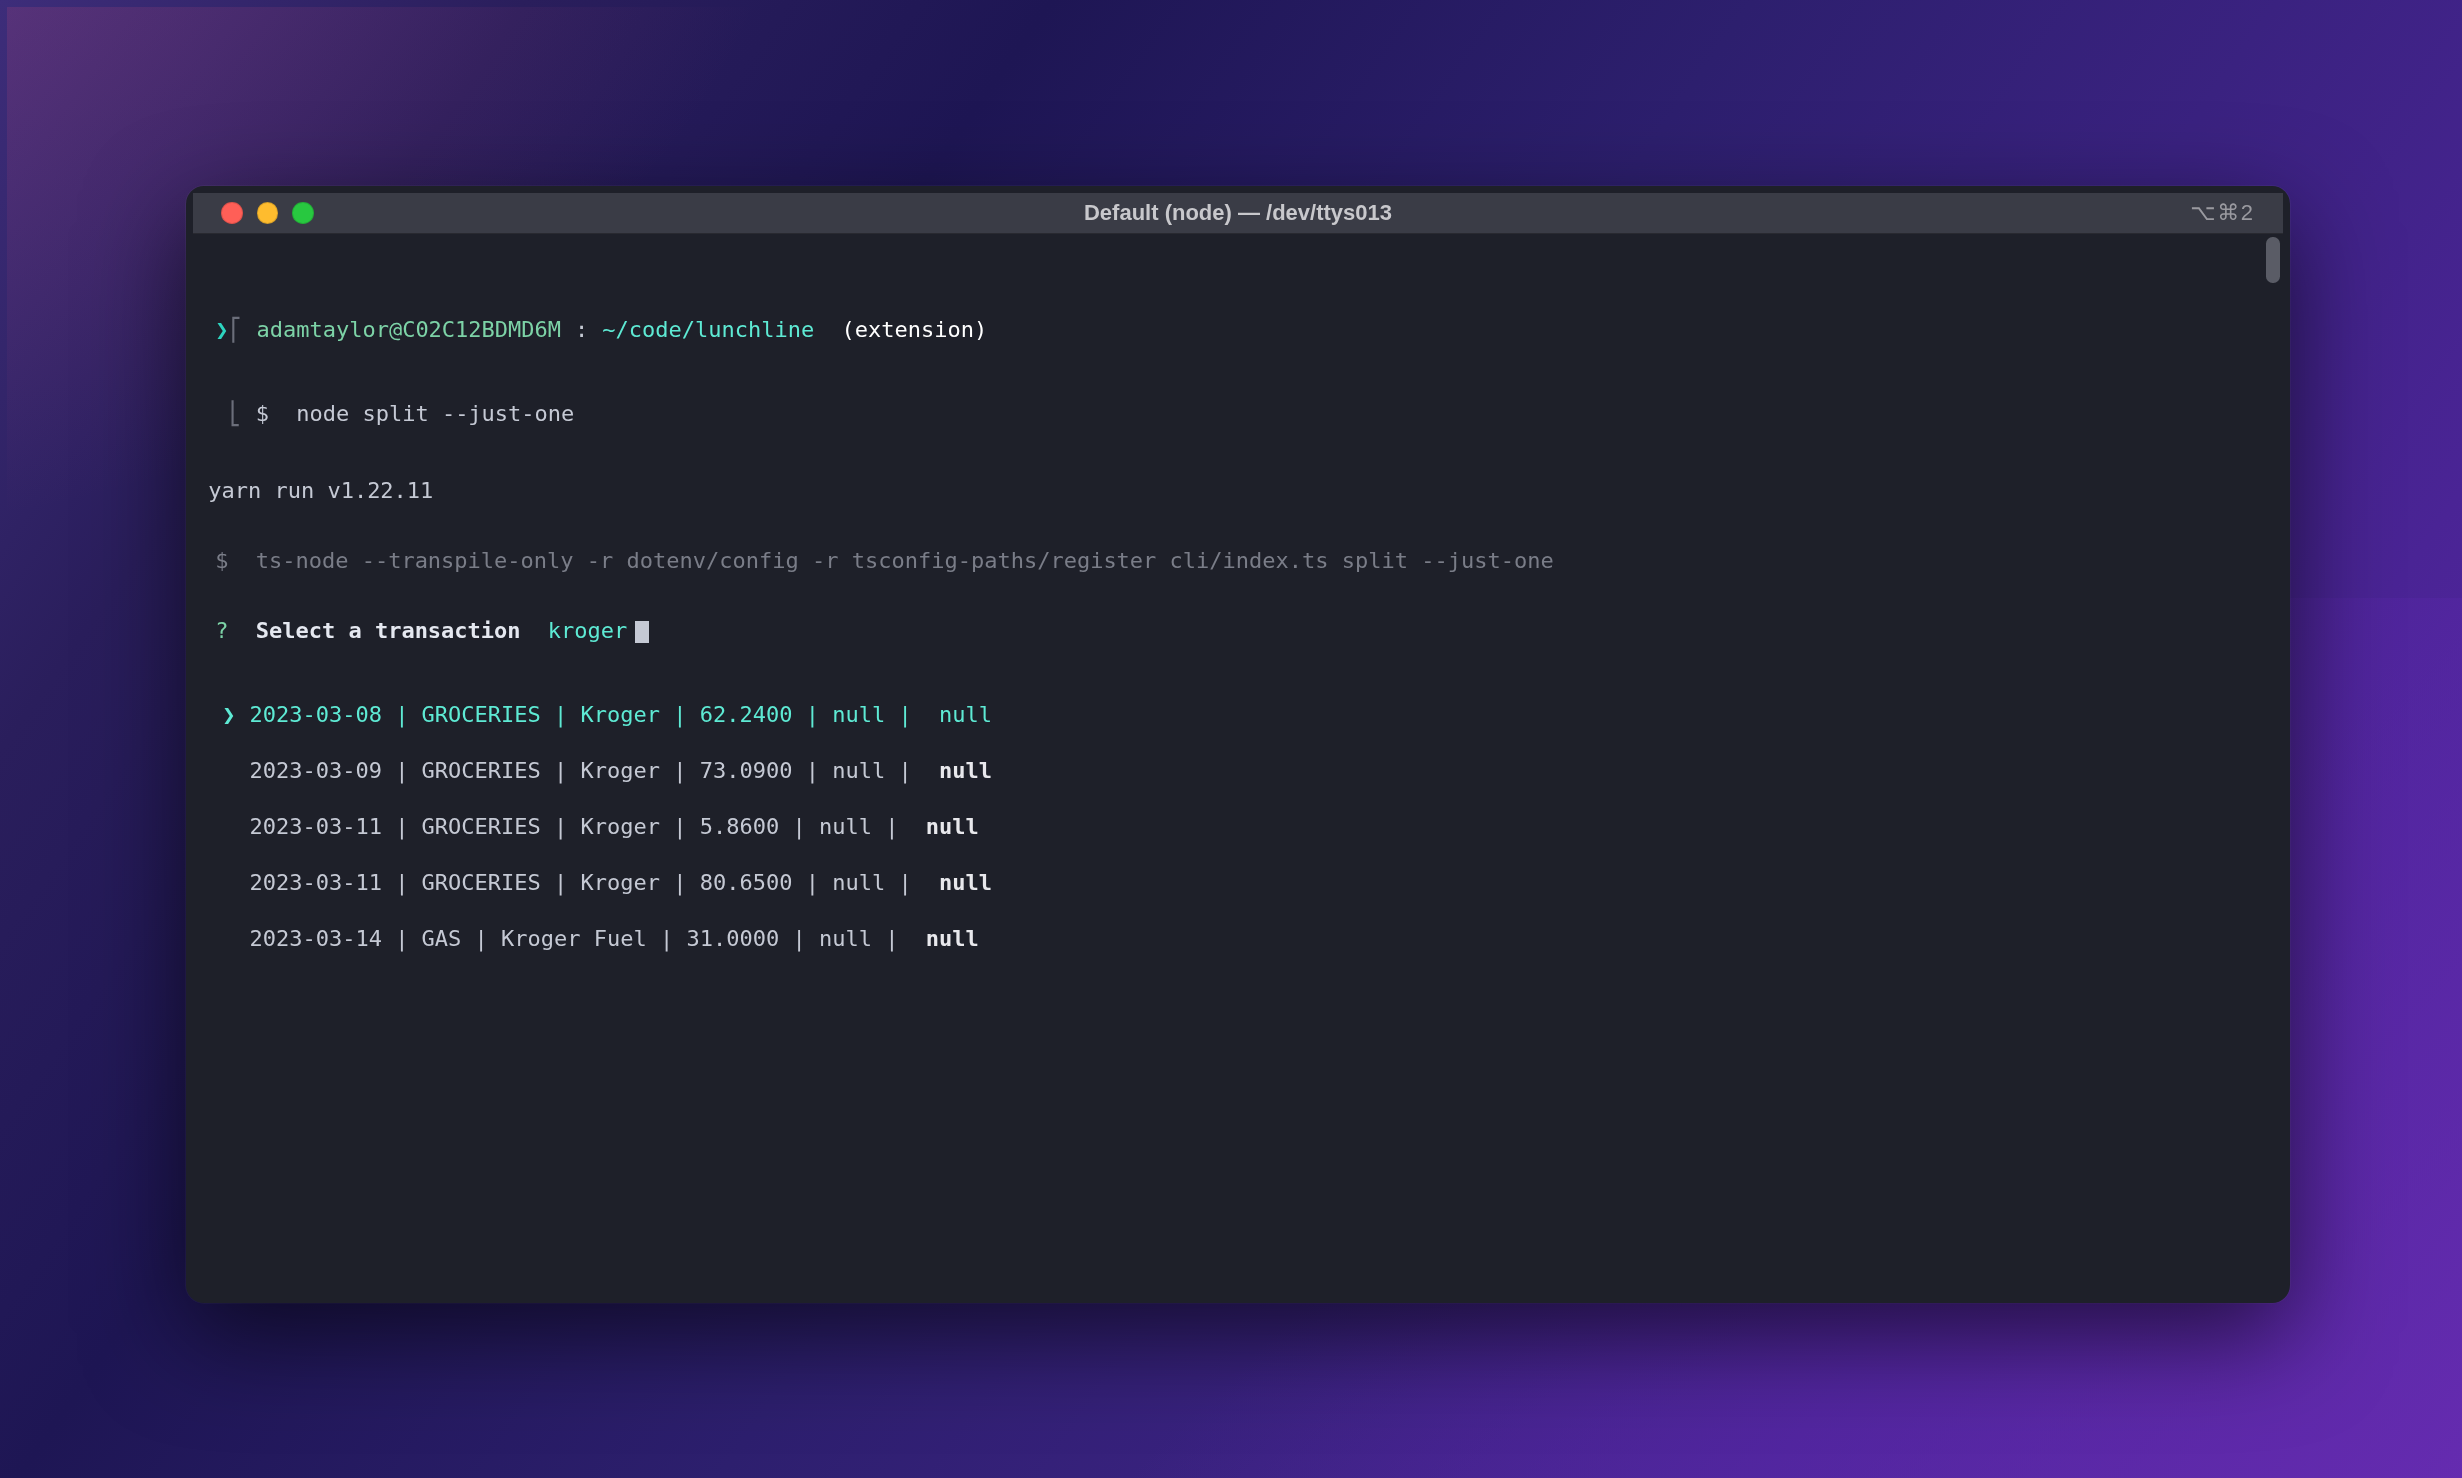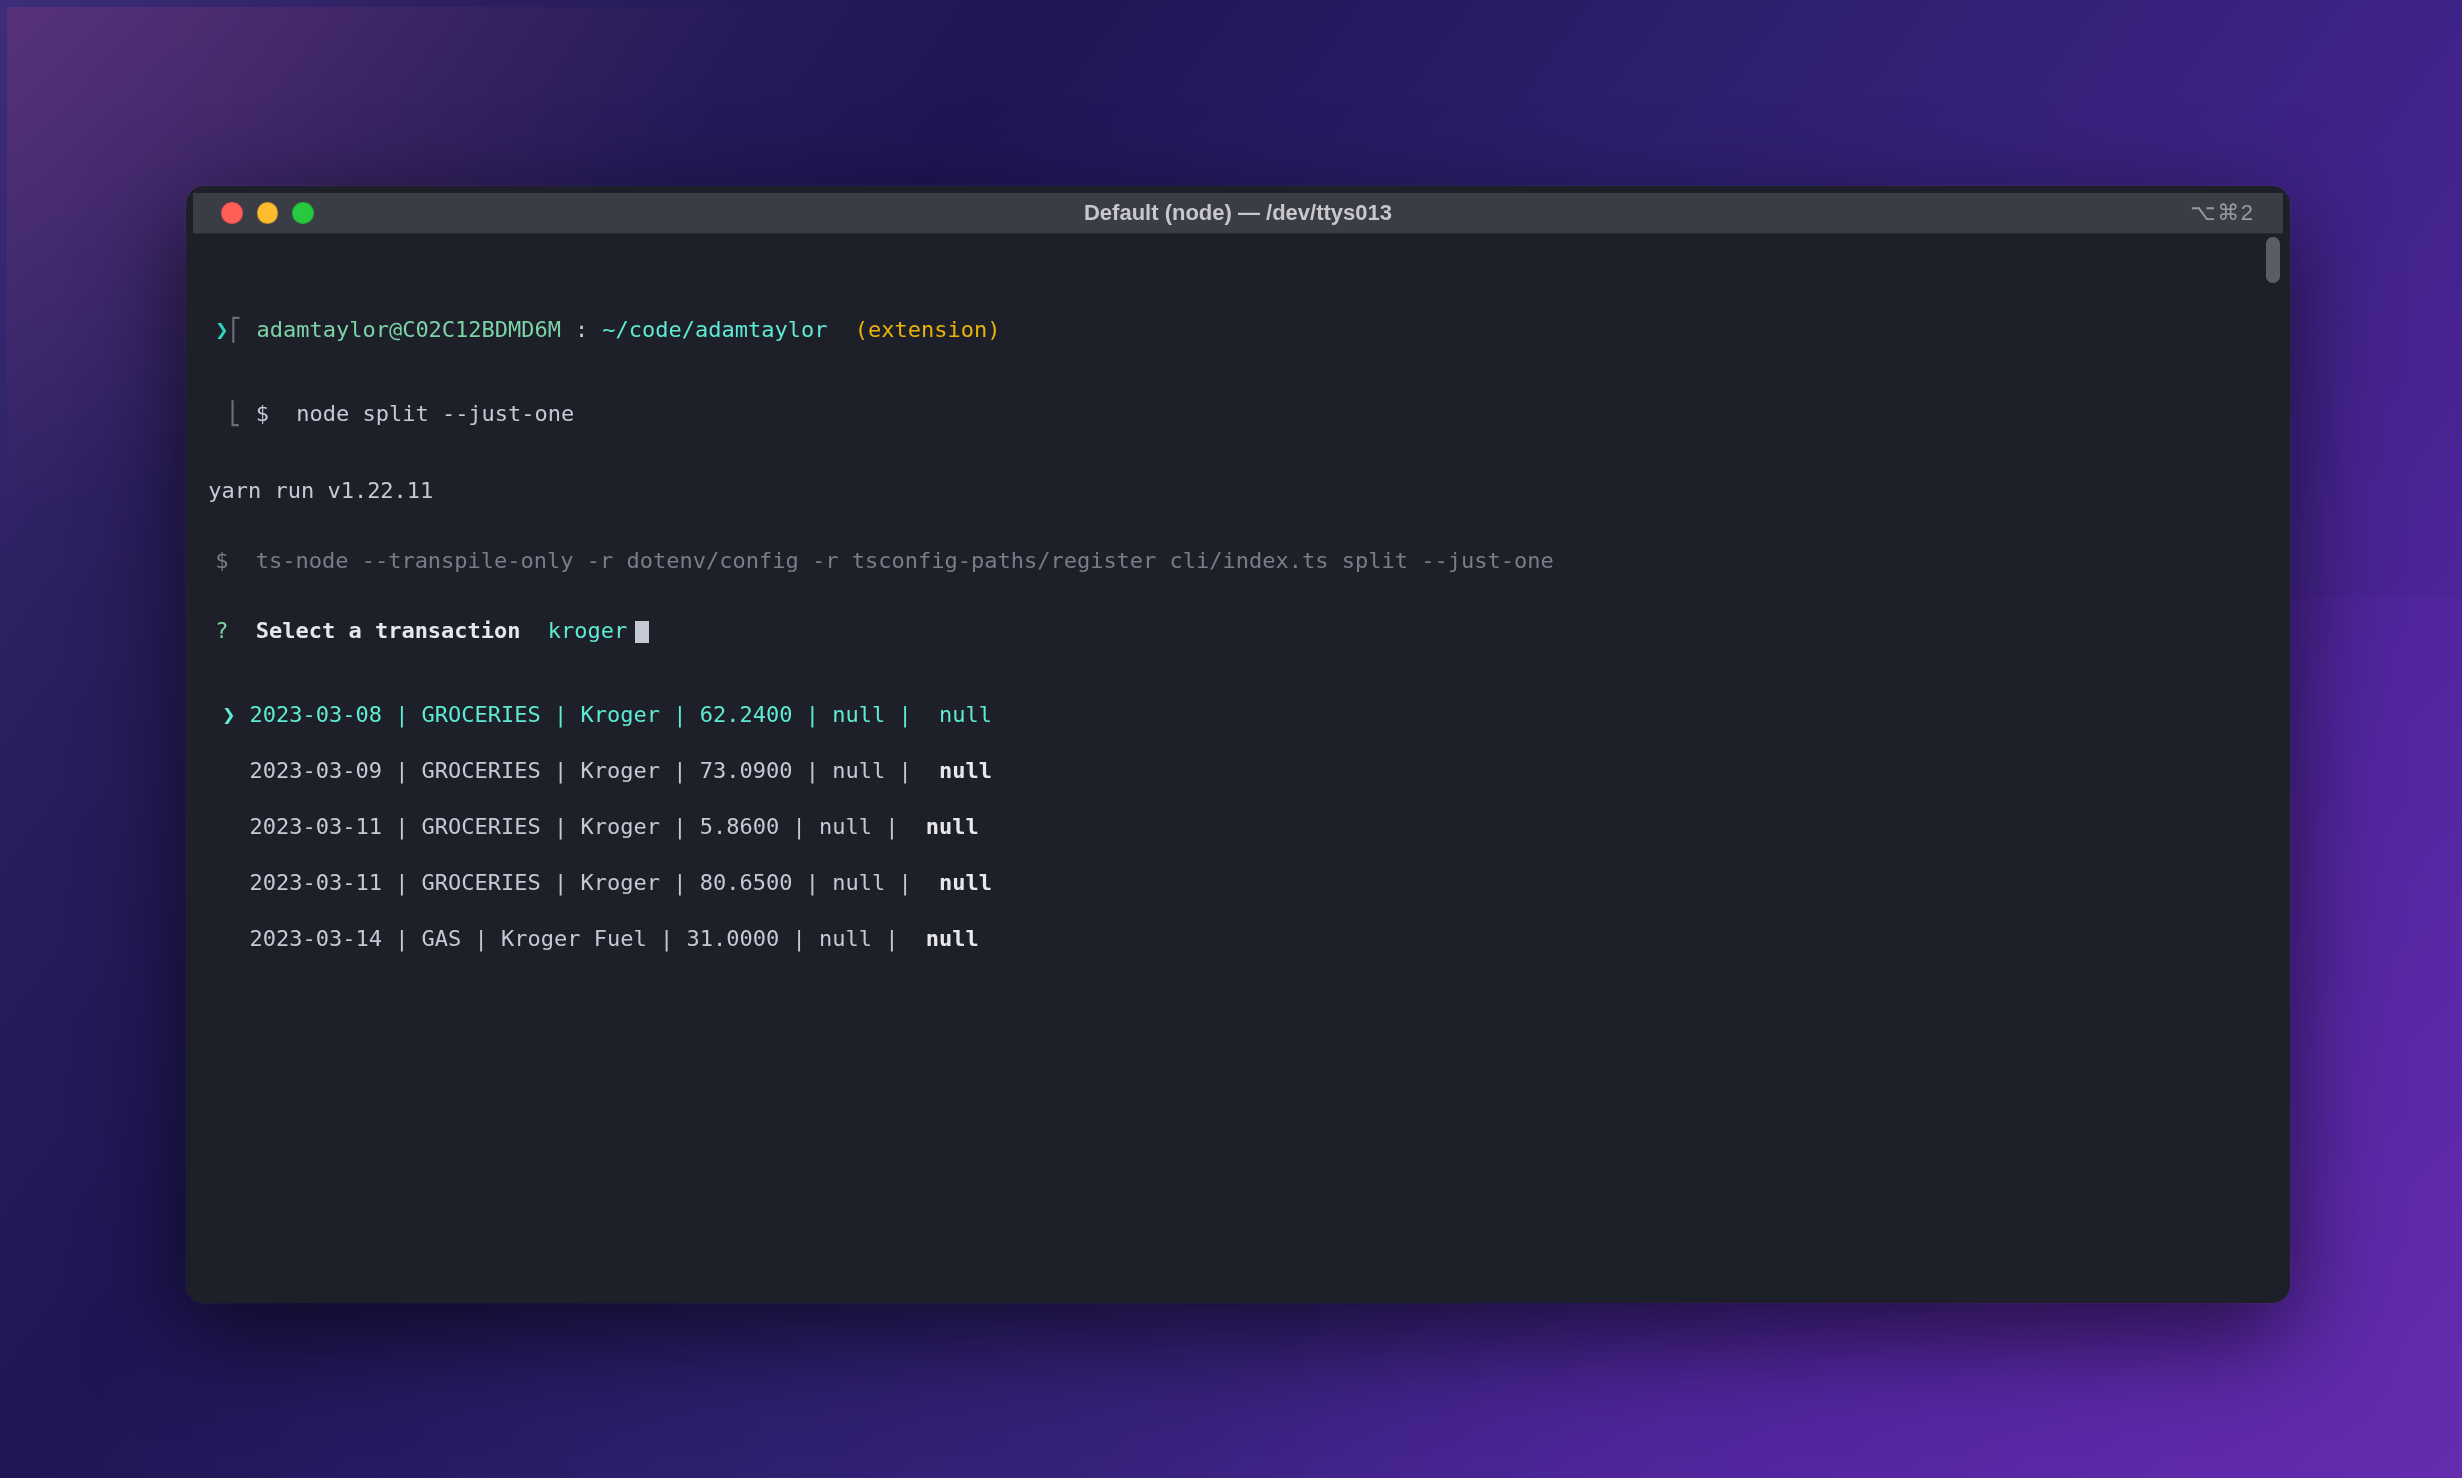--- a/index.html
+++ b/index.html
@@ -125,21 +125,21 @@
 
     .user-host {
       color: #7dd3a7;
     }
 
     .cwd {
       color: #5eead4;
     }
 
     .branch {
-      color: #eab308;
+      color: #ffffff;
     }
 
     .dim {
       color: #7a7d88;
     }
 
     .prompt-question {
       color: #7dd3a7;
     }
 
@@ -197,21 +197,21 @@
       <div class="traffic-light close"></div>
       <div class="traffic-light minimize"></div>
       <div class="traffic-light maximize"></div>
     </div>
     <div class="window-title">Default (node) — /dev/ttys013</div>
     <div class="title-bar-right">⌥⌘2</div>
   </div>
 
   <div class="terminal-body">
     <div class="scrollbar"></div>
-<span class="terminal-line"><span class="prompt-caret">❯</span><span class="prompt-bracket">⎡</span> <span class="user-host">adamtaylor@C02C12BDMD6M</span><span>:</span><span class="cwd">~/code/adamtaylor</span> <span class="branch">(extension)</span></span>
+<span class="terminal-line"><span class="prompt-caret">❯</span><span class="prompt-bracket">⎡</span> <span class="user-host">adamtaylor@C02C12BDMD6M</span><span>:</span><span class="cwd">~/code/lunchline</span> <span class="branch">(extension)</span></span>
 <span class="terminal-line"> <span class="prompt-bracket">⎣</span> <span>$ </span><span>node split --just-one</span></span>
 <span class="terminal-line">yarn run v1.22.11</span>
 <span class="terminal-line"><span class="dim">$ </span><span class="dim">ts-node --transpile-only -r dotenv/config -r tsconfig-paths/register cli/index.ts split --just-one</span></span>
 <span class="terminal-line"><span class="prompt-question">?</span> <span class="prompt-bold">Select a transaction</span> <span class="input-text">kroger</span><span class="cursor-block"></span></span>
 <div><span class="terminal-line"><span class="list-caret">❯</span><span class="list-selected"> 2023-03-08 | GROCERIES | Kroger | 62.2400 | null | </span><span class="list-selected">null</span></span><span class="terminal-line"><span style="display: inline-block; width: 11.5px;"> </span><span> 2023-03-09 | GROCERIES | Kroger | 73.0900 | null | </span><span class="null-bold">null</span></span><span class="terminal-line"><span style="display: inline-block; width: 11.5px;"> </span><span> 2023-03-11 | GROCERIES | Kroger | 5.8600 | null | </span><span class="null-bold">null</span></span><span class="terminal-line"><span style="display: inline-block; width: 11.5px;"> </span><span> 2023-03-11 | GROCERIES | Kroger | 80.6500 | null | </span><span class="null-bold">null</span></span><span class="terminal-line"><span style="display: inline-block; width: 11.5px;"> </span><span> 2023-03-14 | GAS | Kroger Fuel | 31.0000 | null | </span><span class="null-bold">null</span></span></div>
   </div>
 
 </div>
 
 

